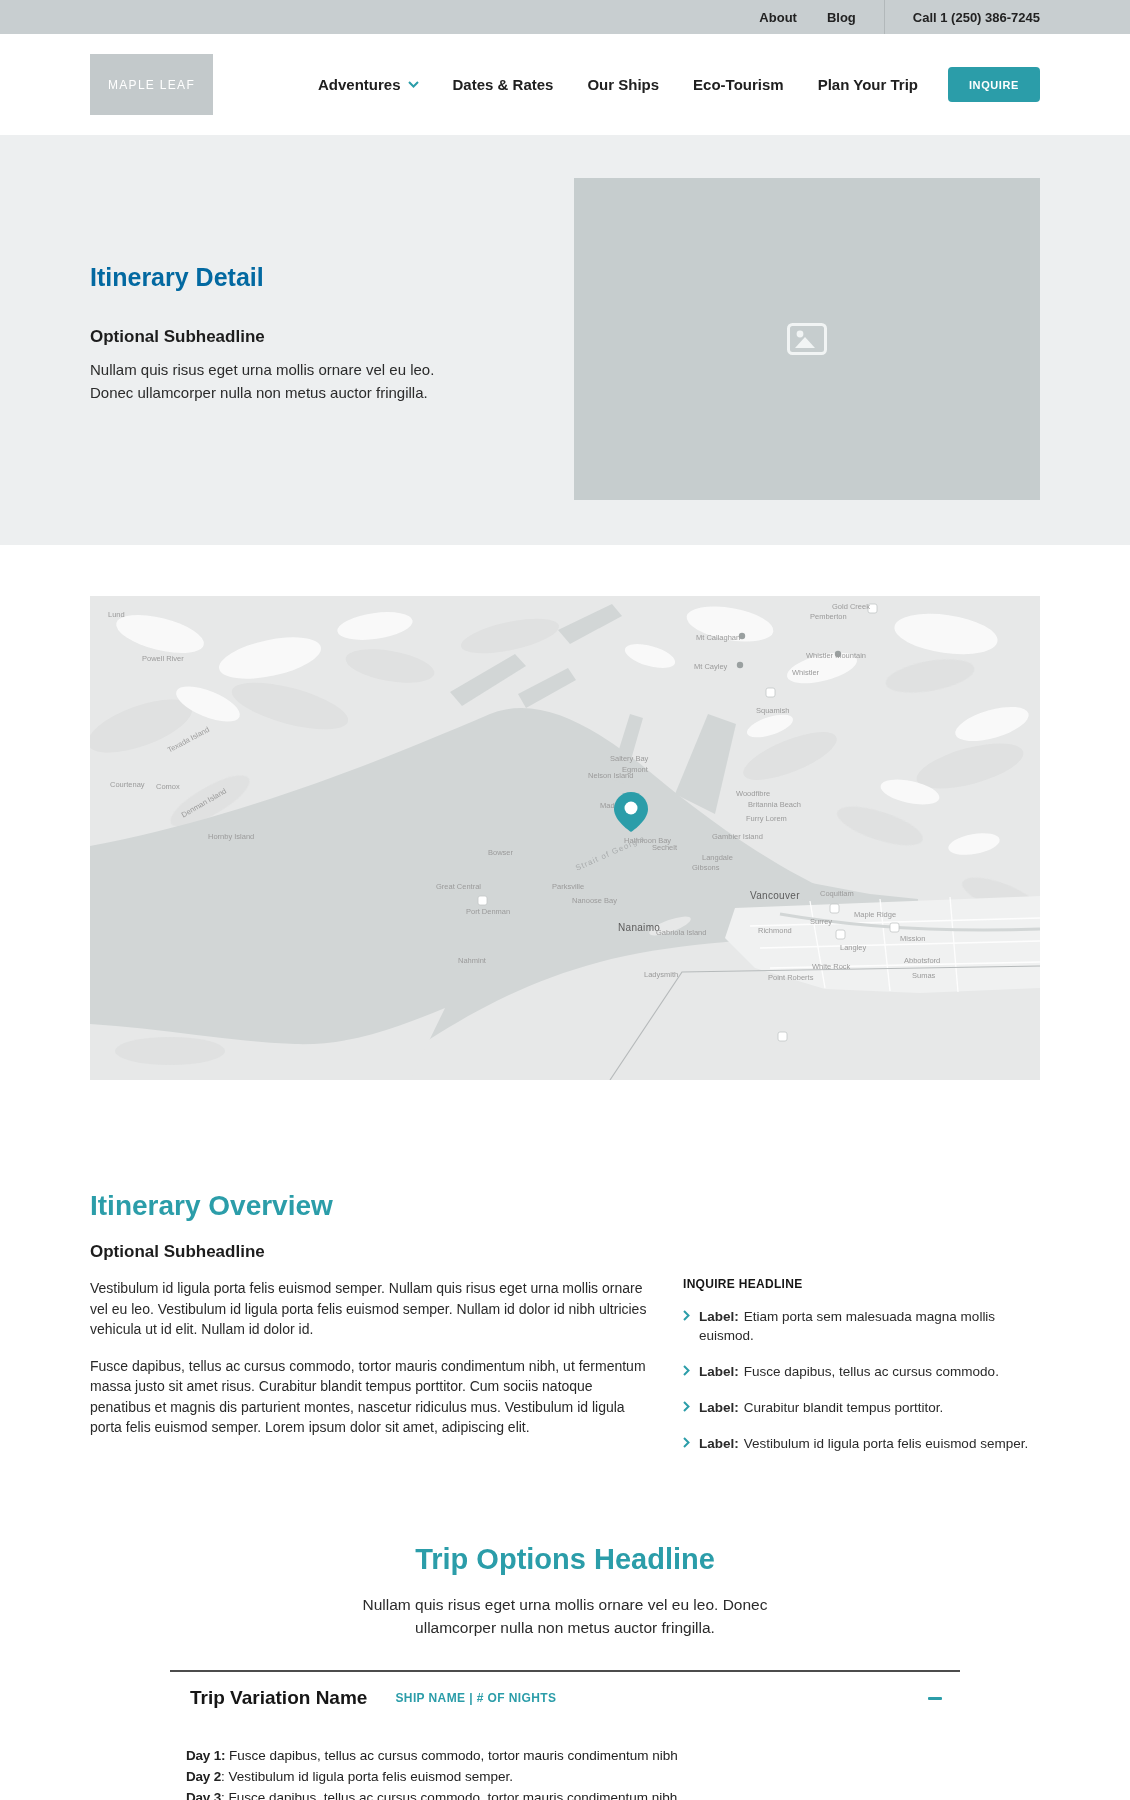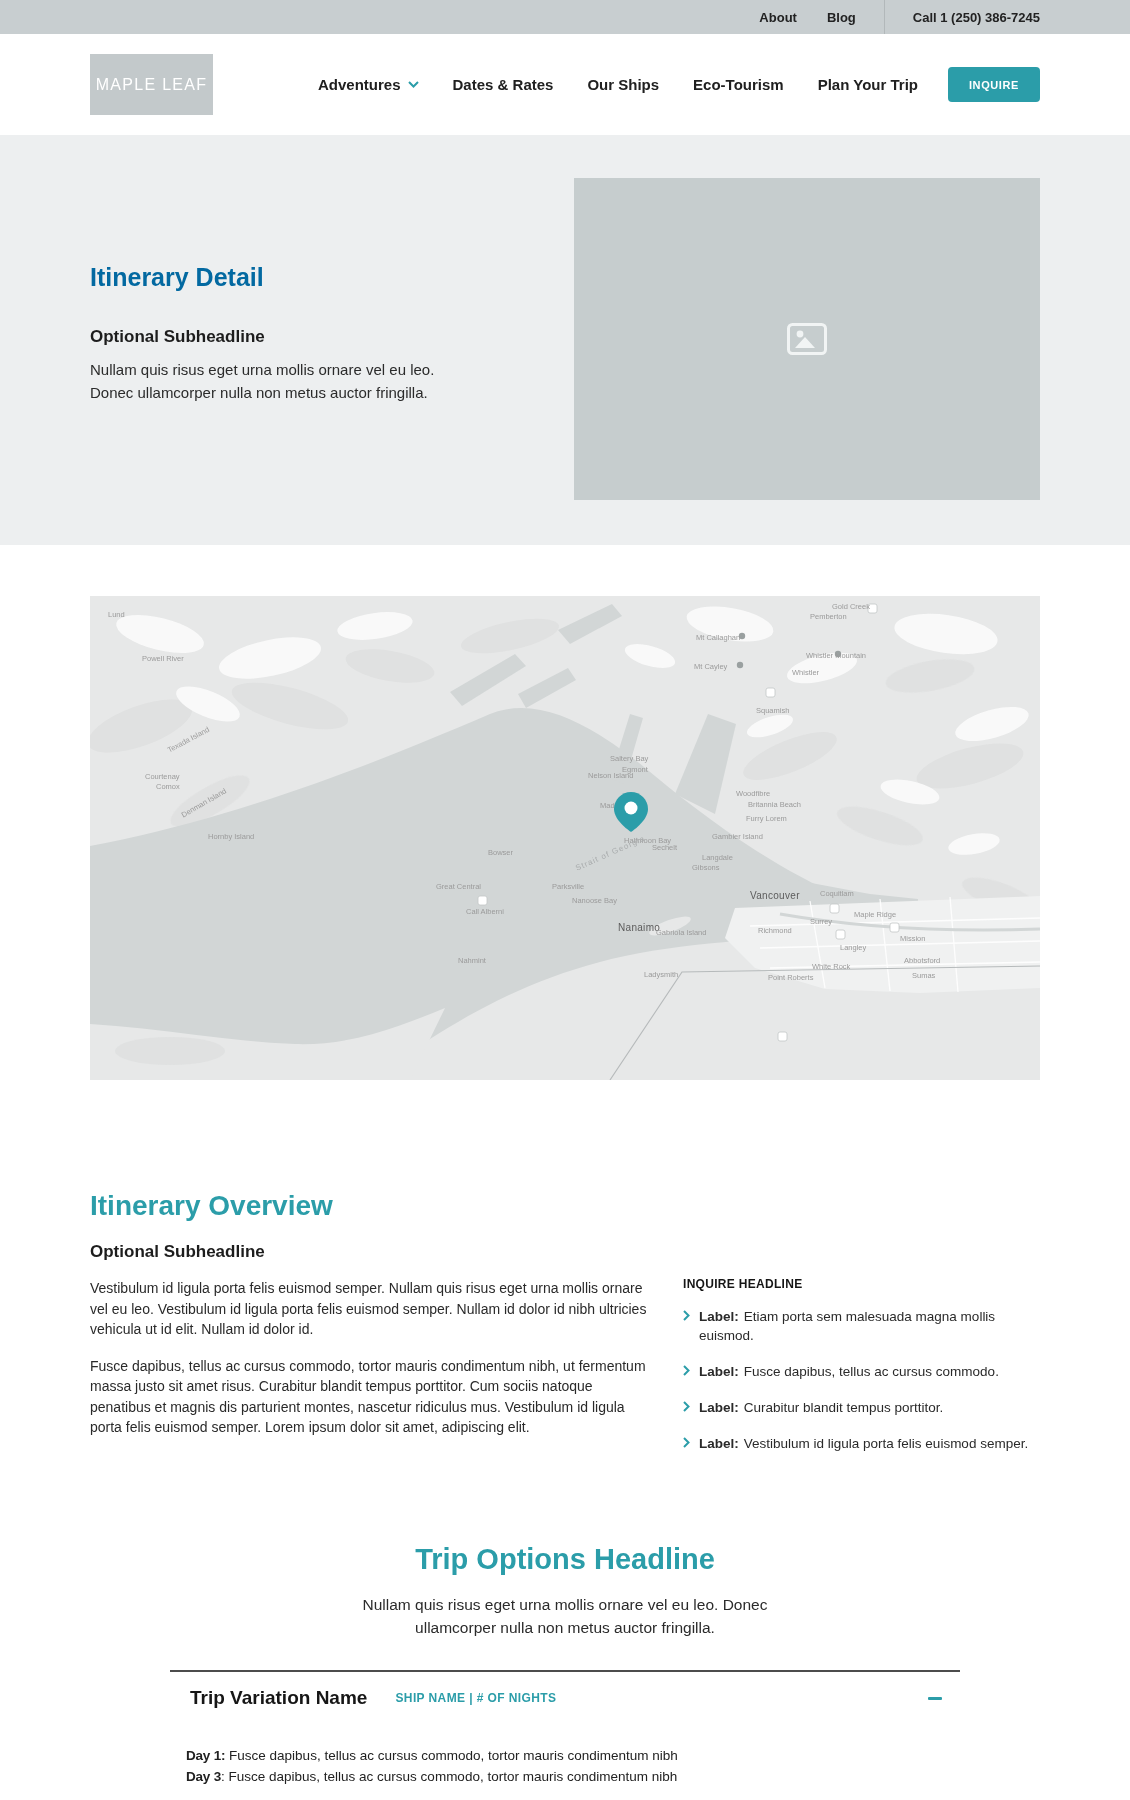--- a/index.html
+++ b/index.html
@@ -12,21 +12,21 @@
         justify-content:flex-end;align-items:center;}
   .topbar a{font-size:13px;font-weight:bold;color:#222;text-decoration:none;}
   .topbar .tblink{margin-left:30px;}
   .tb-div{width:1px;height:34px;background:#b2b8ba;margin:0 28px;}
   .tb-phone{font-size:13px;font-weight:bold;color:#222;}
 
   
   .header{position:absolute;top:34px;left:0;width:1130px;height:101px;background:#fff;}
   .header-inner{position:absolute;left:90px;width:950px;height:101px;display:flex;align-items:center;}
   .logo{width:123px;height:61px;background:#c3c9cb;display:flex;align-items:center;justify-content:center;
-        color:#fff;font-size:16px;letter-spacing:1.3px;font-weight:normal;cursor:pointer;}
+        color:#fff;font-size:12px;letter-spacing:1.3px;font-weight:normal;cursor:pointer;}
   .nav{margin-left:auto;display:flex;gap:34px;}
   .nav-item{font-size:15px;font-weight:bold;color:#202020;cursor:pointer;display:flex;align-items:center;gap:7px;}
   .inquire-btn{margin-left:30px;width:92px;height:35px;background:#2b9da9;border:none;border-radius:4px;
         color:#fff;font-family:"Liberation Sans",sans-serif;font-size:11px;font-weight:bold;
         letter-spacing:0.6px;cursor:pointer;}
 
   
   .hero{position:absolute;top:135px;left:0;width:1130px;height:410px;background:#edeff0;}
   .hero-inner{position:absolute;left:90px;width:950px;height:410px;}
   .hero-title{position:absolute;left:0;top:128px;font-size:25px;font-weight:bold;color:#0369a1;margin:0;}
@@ -184,29 +184,29 @@
         <rect x="740" y="308" width="9" height="9" rx="2"></rect>
         <rect x="746" y="334" width="9" height="9" rx="2"></rect>
         <rect x="800" y="327" width="9" height="9" rx="2"></rect>
         <rect x="688" y="436" width="9" height="9" rx="2"></rect>
       </g>
     </svg>
     <div>
         <span class="maplbl" style="left: 18px; top: 14px;">Lund</span>
         <span class="maplbl" style="left: 52px; top: 58px;">Powell River</span>
         <span class="maplbl" style="left: 78px; top: 150px; transform: rotate(-28deg);">Texada Island</span>
-        <span class="maplbl" style="left: 20px; top: 176px; margin-left: 35px;">Courtenay</span>
+        <span class="maplbl" style="left: 20px; top: 184px;">Courtenay</span>
         <span class="maplbl" style="left: 66px; top: 186px;">Comox</span>
         <span class="maplbl" style="left: 92px; top: 215px; transform: rotate(-30deg);">Denman Island</span>
         <span class="maplbl" style="left: 118px; top: 236px;">Hornby Island</span>
         <span class="maplbl" style="left: 398px; top: 252px;">Bowser</span>
         <span class="maplbl" style="left: 462px; top: 286px;">Parksville</span>
         <span class="maplbl" style="left: 482px; top: 300px;">Nanoose Bay</span>
         <span class="maplbl" style="left: 346px; top: 286px;">Great Central</span>
-        <span class="maplbl" style="left: 376px; top: 311px;">Call Alberni</span>
+        <span class="maplbl" style="left: 376px; top: 311px;">Port Denman</span>
         <span class="maplbl" style="left: 368px; top: 360px;">Nahmint</span>
         <span class="maplbl city" style="left: 528px; top: 326px;">Nanaimo</span>
         <span class="maplbl" style="left: 566px; top: 332px;">Gabriola Island</span>
         <span class="maplbl" style="left: 554px; top: 374px;">Ladysmith</span>
         <span class="maplbl" style="left: 490px; top: 158px; margin-left: 30px;">Saltery Bay</span>
         <span class="maplbl" style="left: 498px; top: 175px;">Nelson Island</span>
         <span class="maplbl" style="left: 532px; top: 169px;">Egmont</span>
         <span class="maplbl" style="left: 510px; top: 205px;">Madeira Park</span>
         <span class="maplbl" style="left: 534px; top: 240px;">Halfmoon Bay</span>
         <span class="maplbl" style="left: 562px; top: 247px;">Sechelt</span>
@@ -284,17 +284,18 @@
   </div>
 
   <div class="accordion">
     <div class="acc-header">
       <span class="acc-name">Trip Variation Name</span>
       <span class="acc-meta">SHIP NAME  |  # OF NIGHTS</span>
       <span class="acc-minus"></span>
     </div>
     <div class="acc-days">
       <div class="acc-day"><b>Day 1:</b><span> Fusce dapibus, tellus ac cursus commodo, tortor mauris condimentum nibh</span></div>
+      <div class="acc-day"><b>Day 2</b><span>: Vestibulum id ligula porta felis euismod semper.</span></div>
       <div class="acc-day"><b>Day 3</b><span>: Fusce dapibus, tellus ac cursus commodo, tortor mauris condimentum nibh</span></div>
     </div>
   </div>
 
 </div>
 
 </body></html>

